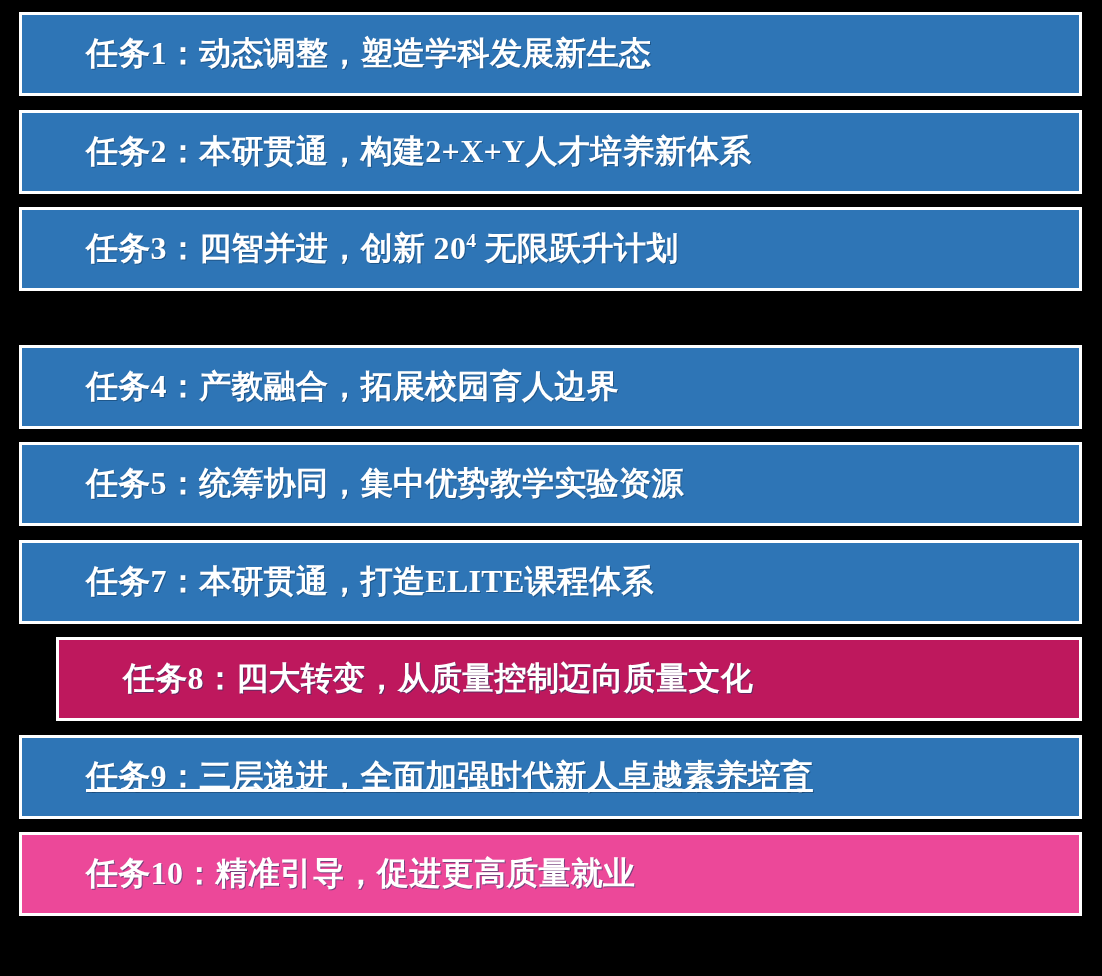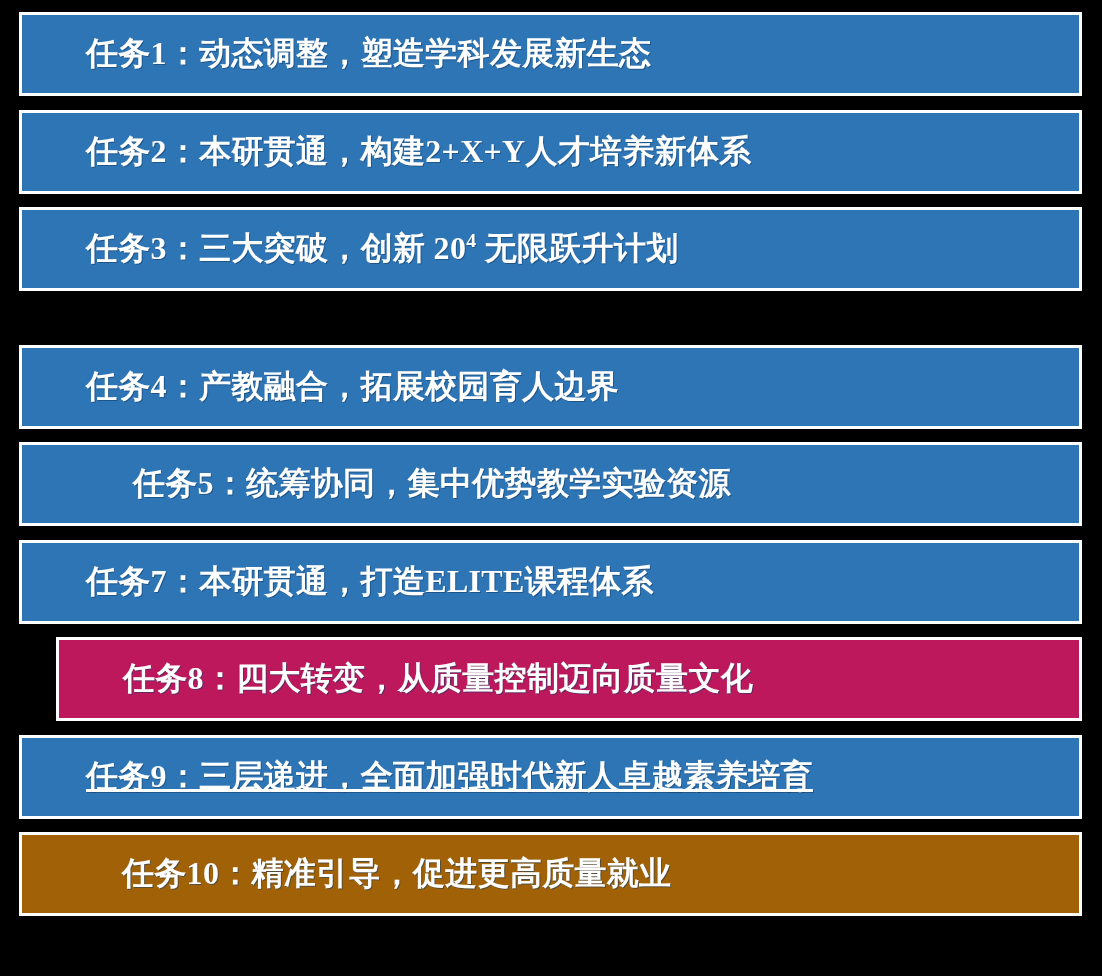--- a/index.html
+++ b/index.html
@@ -66,41 +66,41 @@
 
   <div class="task-bar" style="background: rgb(46, 117, 182); border-color: rgb(255, 255, 255);">
     <span class="task-label" style="color: rgb(255, 255, 255);">任务1：动态调整，塑造学科发展新生态</span>
   </div>
 
   <div class="task-bar" style="background: rgb(46, 117, 182); border-color: rgb(255, 255, 255);">
     <span class="task-label" style="color: rgb(255, 255, 255);">任务2：本研贯通，构建2+X+Y人才培养新体系</span>
   </div>
 
   <div class="task-bar" style="background: rgb(46, 117, 182); border-color: rgb(255, 255, 255);">
-    <span class="task-label" style="color: rgb(255, 255, 255);"><span>任务3：</span><span>三大突破，</span><span>创新 20</span><sup>4</sup><span> 无限跃升计划</span></span>
+    <span class="task-label" style="color: rgb(255, 255, 255);"><span>任务3：</span><span>四智并进，</span><span>创新 20</span><sup>4</sup><span> 无限跃升计划</span></span>
   </div>
 
   <div class="task-bar" style="background: rgb(46, 117, 182); border-color: rgb(255, 255, 255); margin-top: 40px;">
     <span class="task-label" style="color: rgb(255, 255, 255);">任务4：产教融合，拓展校园育人边界</span>
   </div>
 
   <div class="task-bar" style="background: rgb(46, 117, 182); border-color: rgb(255, 255, 255);">
-    <span class="task-label" style="color: rgb(255, 255, 255); margin-left: 47px;">任务5：统筹协同，集中优势教学实验资源</span>
+    <span class="task-label" style="color: rgb(255, 255, 255);">任务5：统筹协同，集中优势教学实验资源</span>
   </div>
 
 
   <div class="task-bar" style="background: rgb(46, 117, 182); border-color: rgb(255, 255, 255);">
     <span class="task-label" style="color: rgb(255, 255, 255);">任务7：本研贯通，打造ELITE课程体系</span>
   </div>
 
   <div class="task-bar" style="background: #be185d; border-color: rgb(255, 255, 255); margin-left: 37px;">
     <span class="task-label" style="color: rgb(255, 255, 255);">任务8：四大转变，从质量控制迈向质量文化</span>
   </div>
 
   <div class="task-bar" style="background: rgb(46, 117, 182); border-color: rgb(255, 255, 255);">
     <span class="task-label" style="color: #ffffff; text-decoration: underline;">任务9：三层递进，全面加强时代新人卓越素养培育</span>
   </div>
 
-  <div class="task-bar" style="background: #a16207; border-color: rgb(255, 255, 255); padding-left: 36px;">
+  <div class="task-bar" style="background: #ec4899; border-color: rgb(255, 255, 255);">
     <span class="task-label" style="color: rgb(255, 255, 255);">任务10：精准引导，促进更高质量就业</span>
   </div>
 
 </div>
 
 </body></html>

